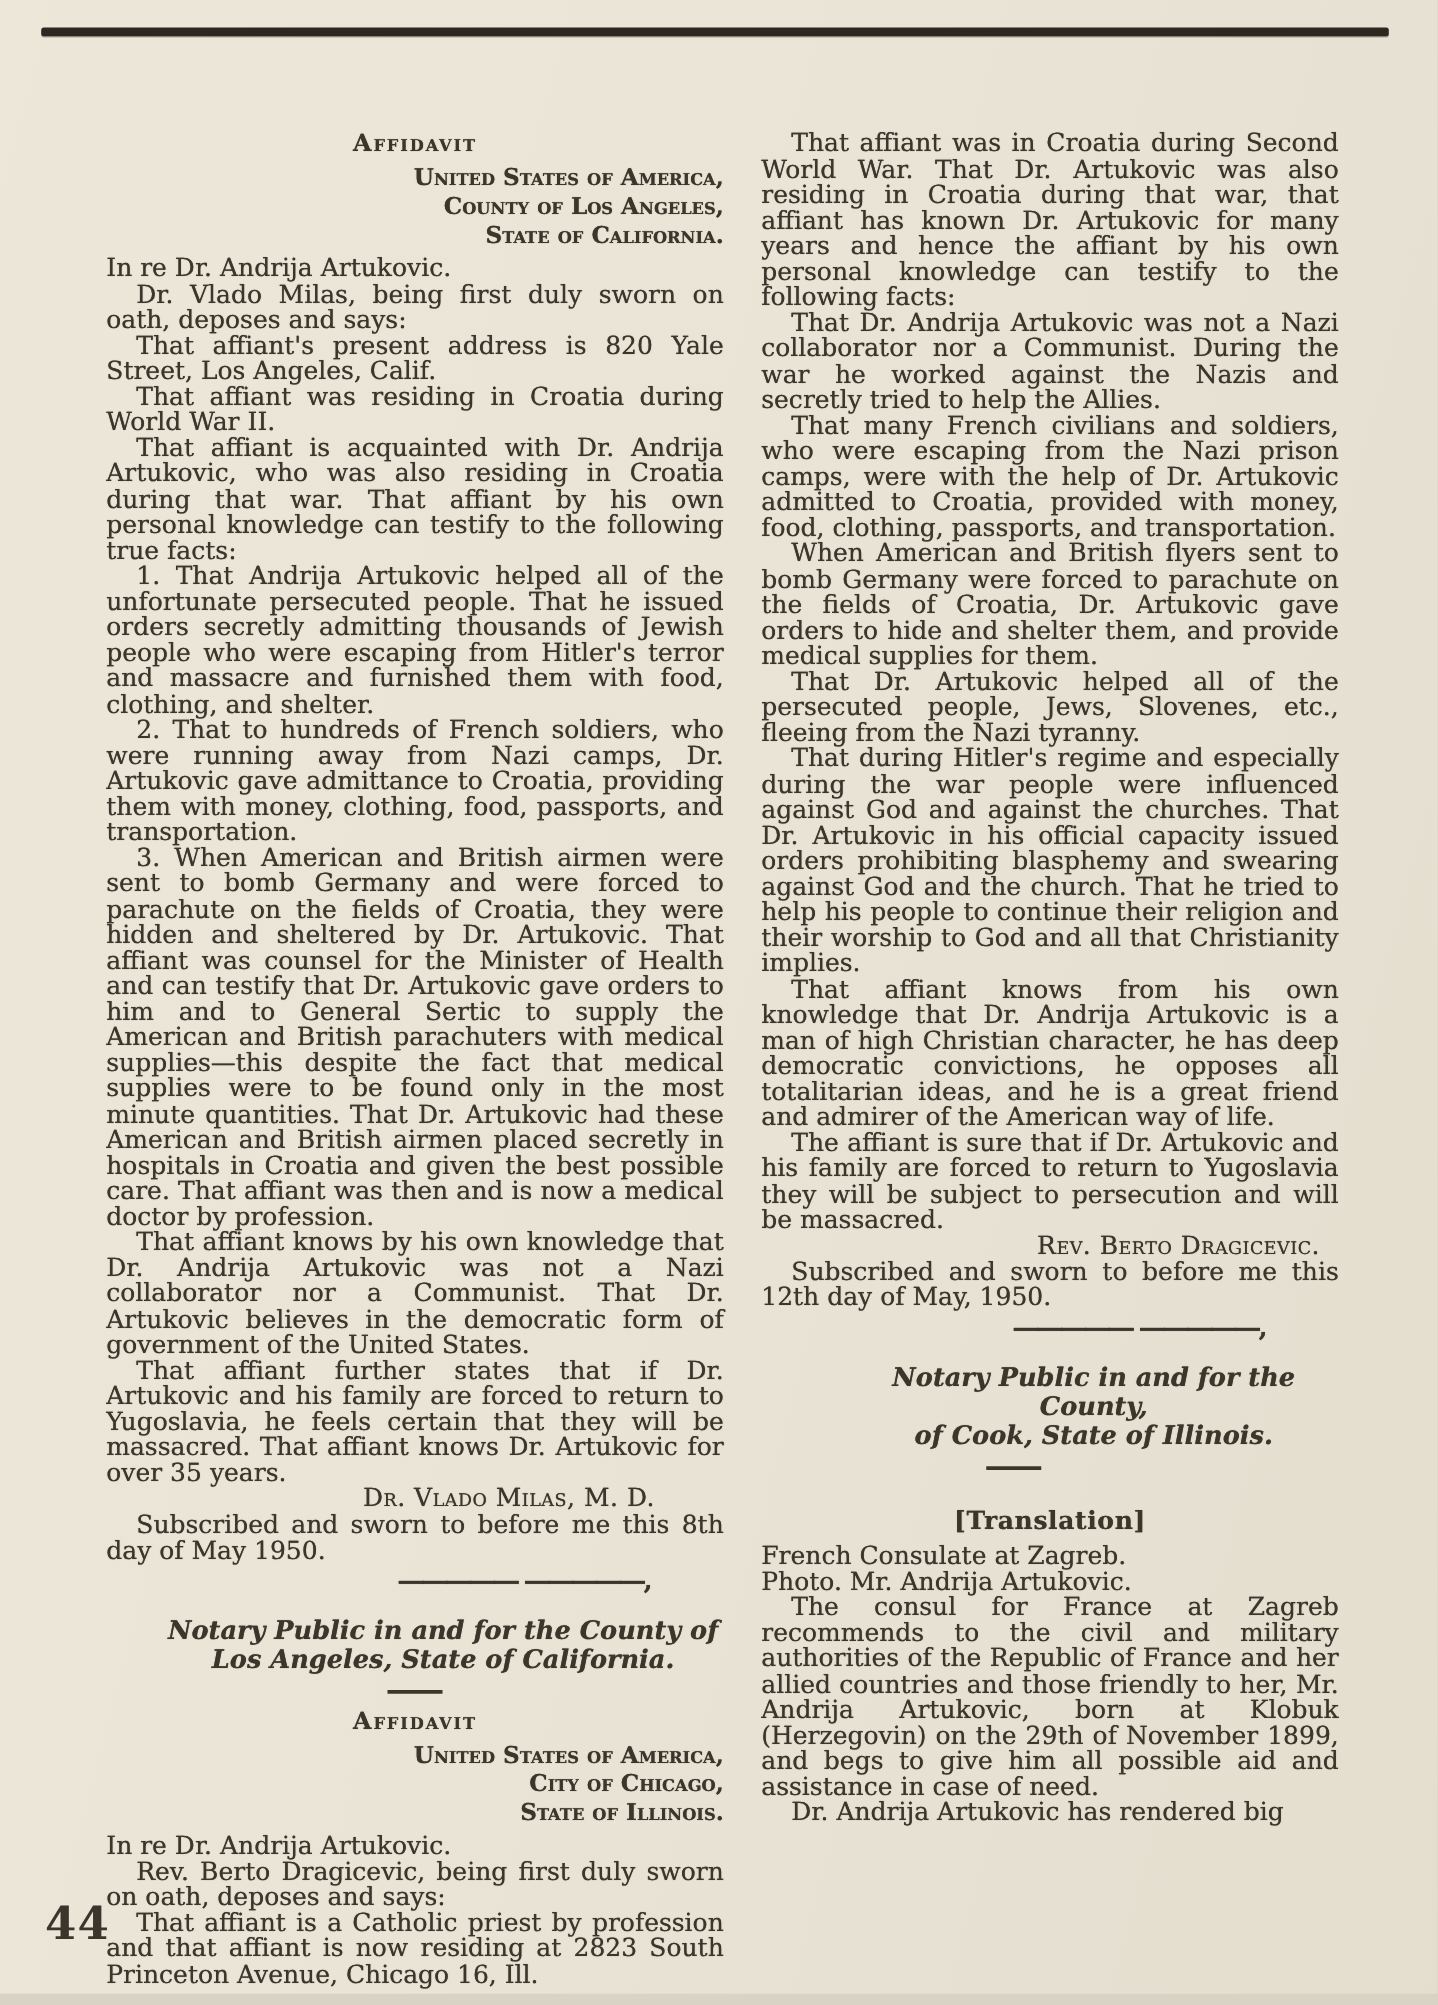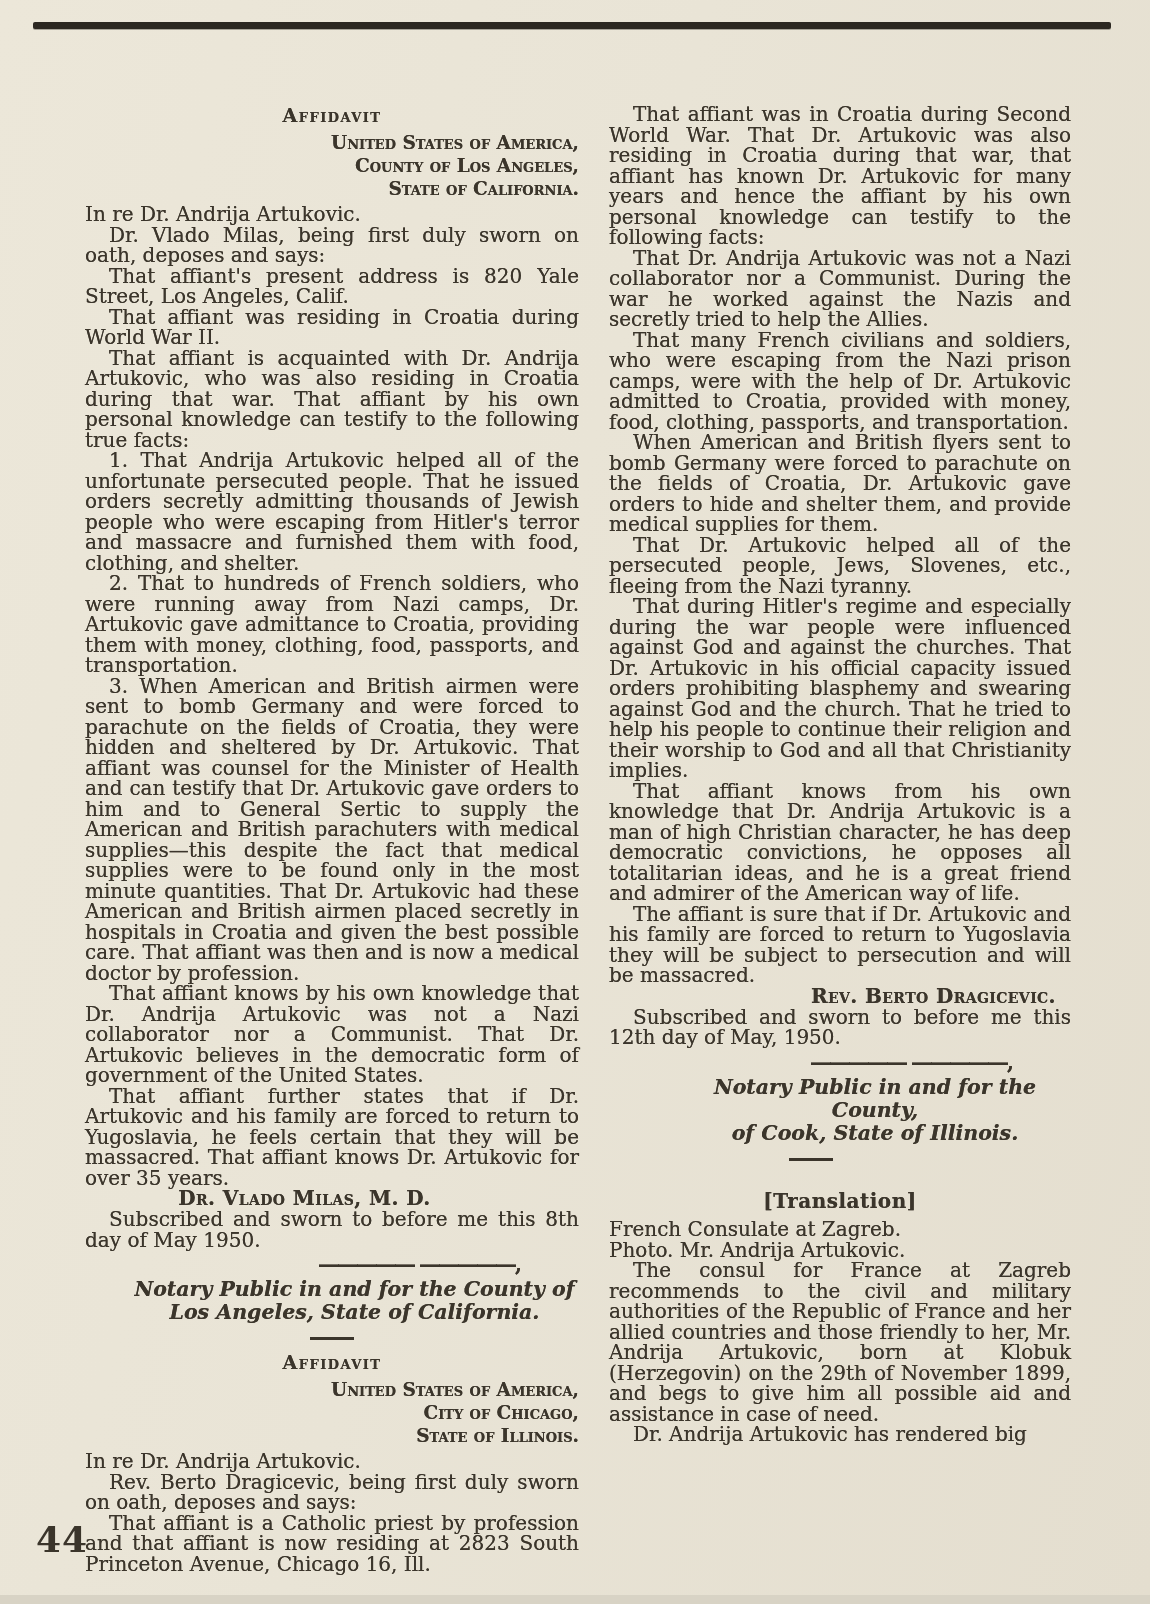--- a/index.html
+++ b/index.html
@@ -46,32 +46,32 @@
   .jurisdiction{margin-bottom:4px;}
   .jur-line{font-variant:small-caps;font-weight:bold;font-size:18.5px;
             line-height:23px;white-space:nowrap;text-align:right;}
   .aff1 .jur-0{margin-left:75px;}
   .aff1 .jur-1{margin-left:60px;}
   .aff1 .jur-2{margin-left:215px;}
   .aff2 .jur-0{margin-left:90px;}
   .aff2 .jur-1{margin-left:228px;}
   .aff2 .jur-2{margin-left:256px;}
   .signature{
-    text-align:right;font-variant:small-caps;font-weight:700;
+    text-align:right;font-variant:small-caps;font-weight:400;
     letter-spacing:.4px;line-height:21px;
   }
-  .sig-left{padding-right:55px;text-align:center;}
+  .sig-left{padding-right:55px;}
   .sig-right{padding-right:15px;}
   .sig-blank{
     text-align:right;padding-right:58px;font-weight:bold;
     letter-spacing:-1px;line-height:18px;margin:5px 0 2px;
   }
   .notary{
     text-align:center;font-style:italic;font-weight:bold;
-    font-size:20.5px;line-height:23px;margin-top:5px;
+    font-size:20.5px;line-height:23px;margin-top:20px;
   }
   .notary-left{padding-left:45px;}
   .notary-right{padding-left:70px;}
   .divider{
     width:44px;border:0;border-top:3px solid var(--ink);
     margin:13px auto 11px;
   }
   .divider.offset-left{margin-left:180px;}
   .translation{margin-top:8px;}
   .translation-heading{

